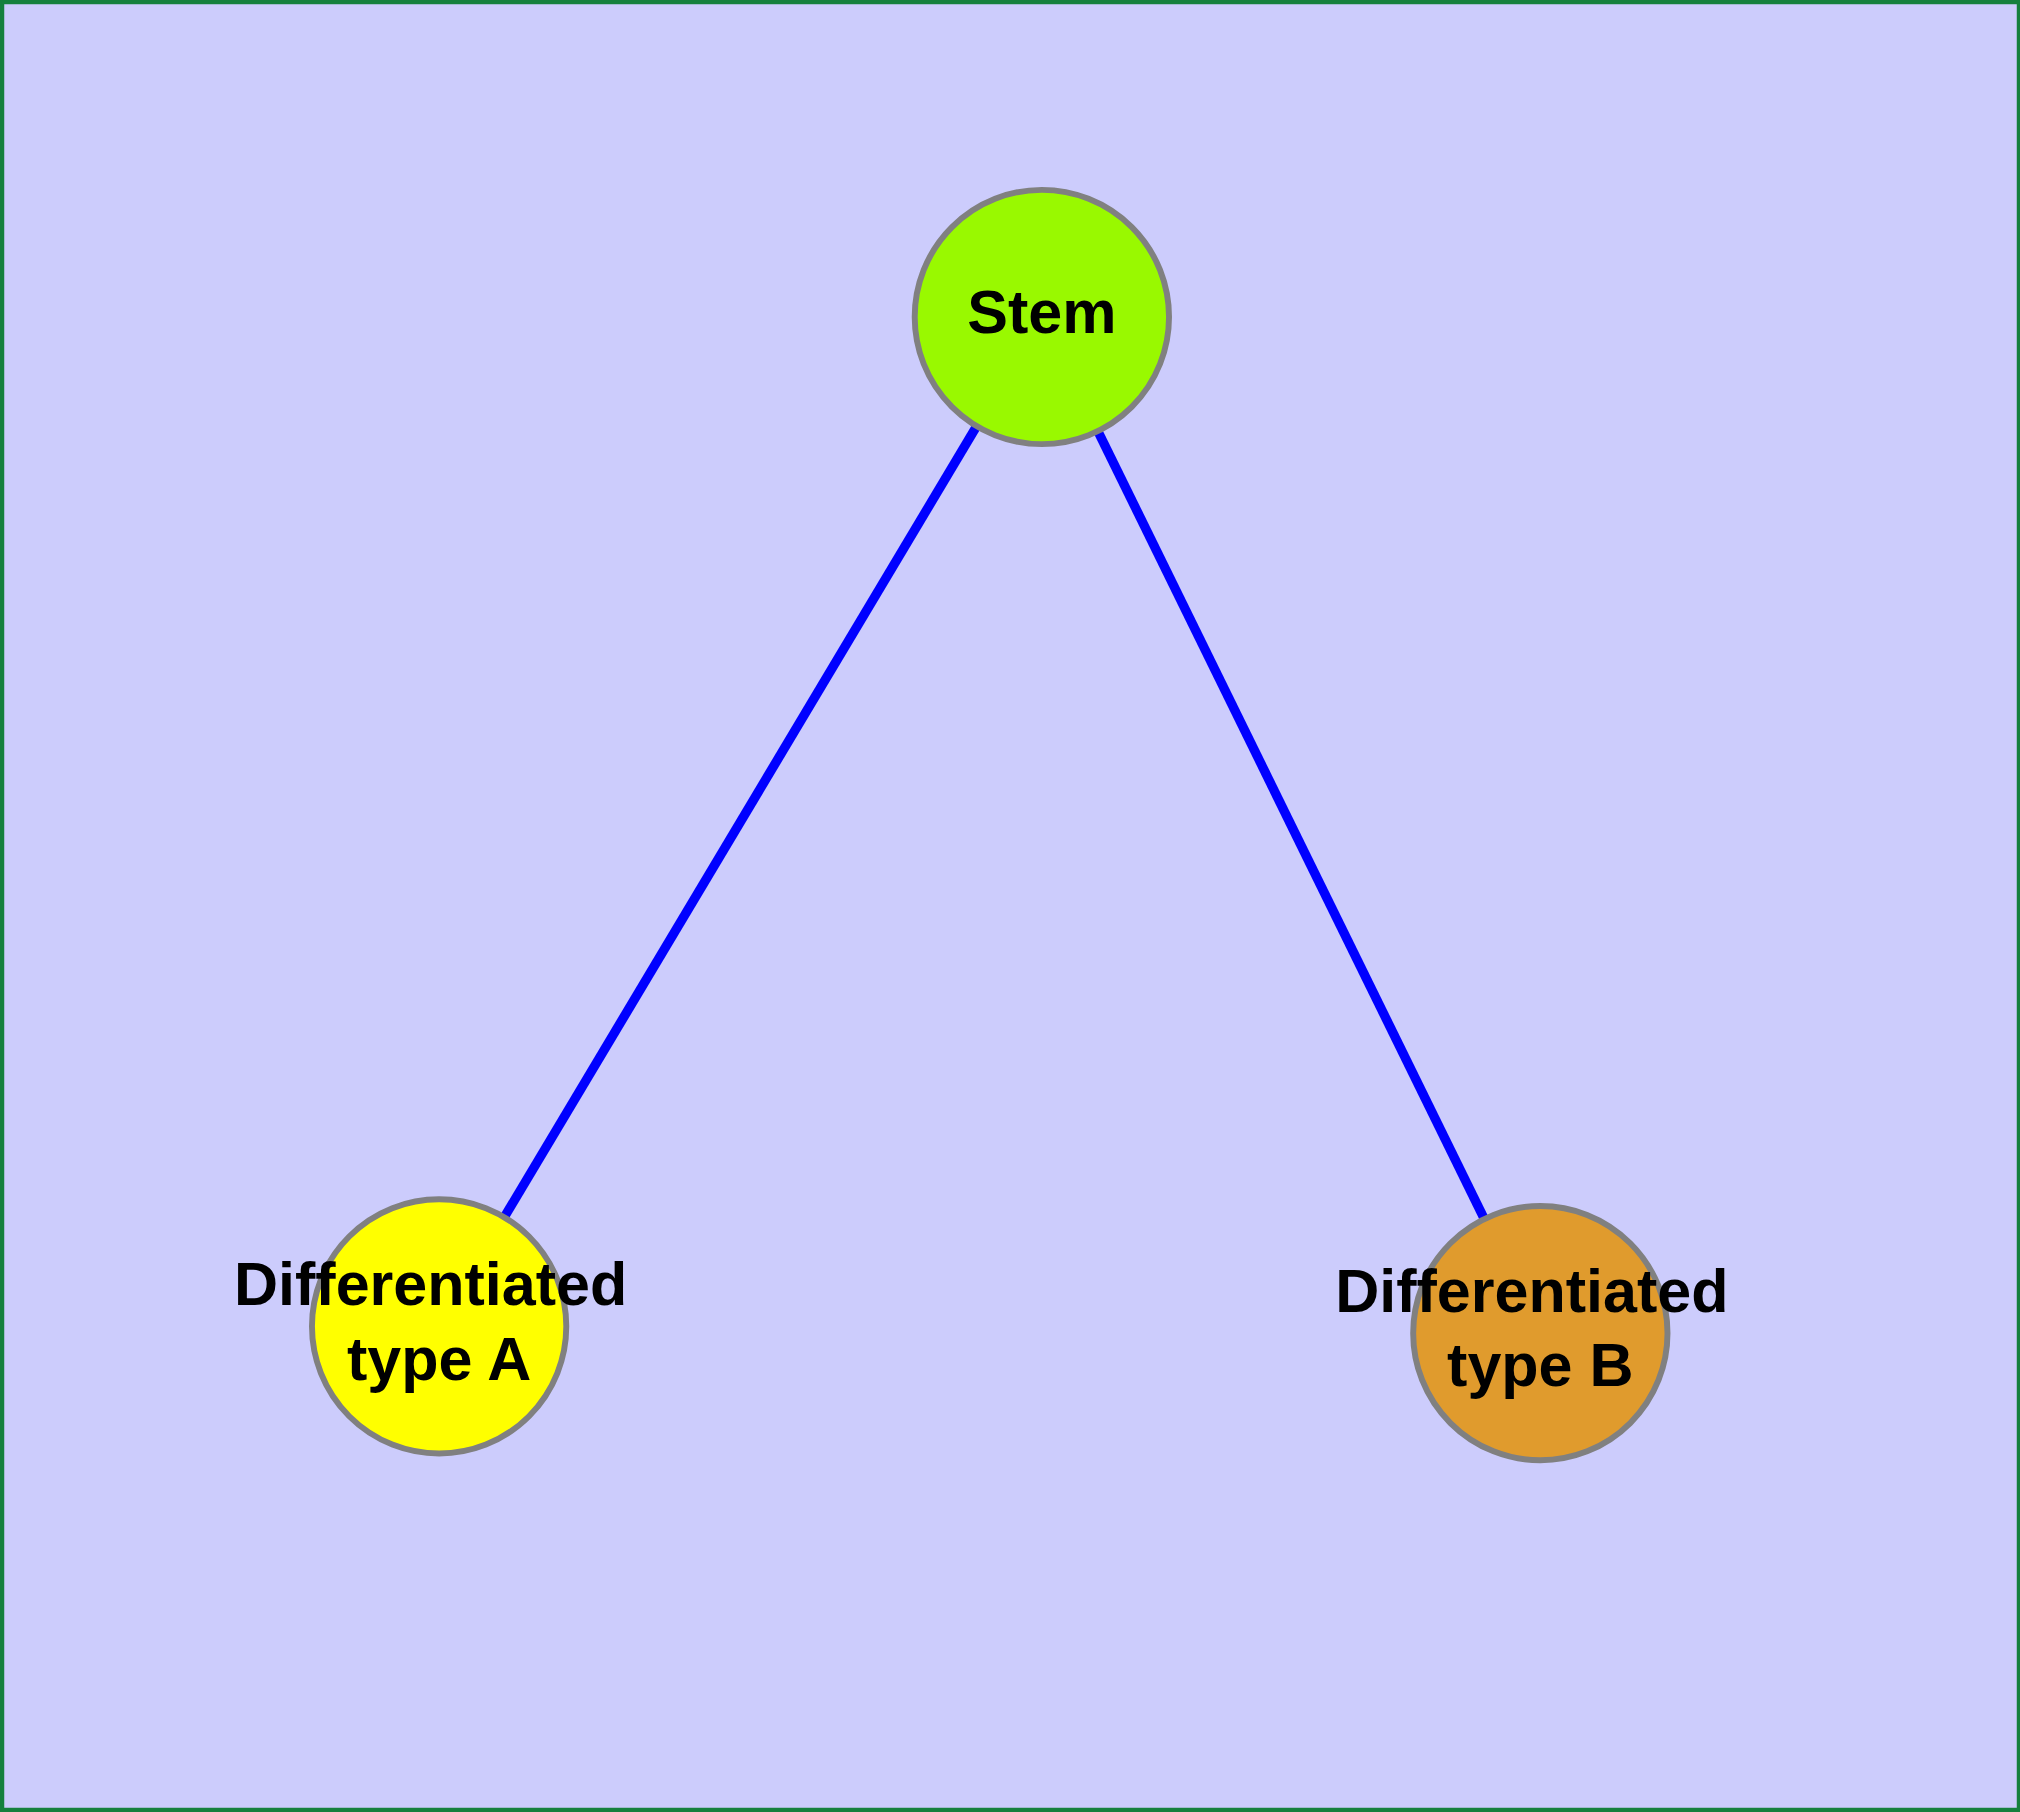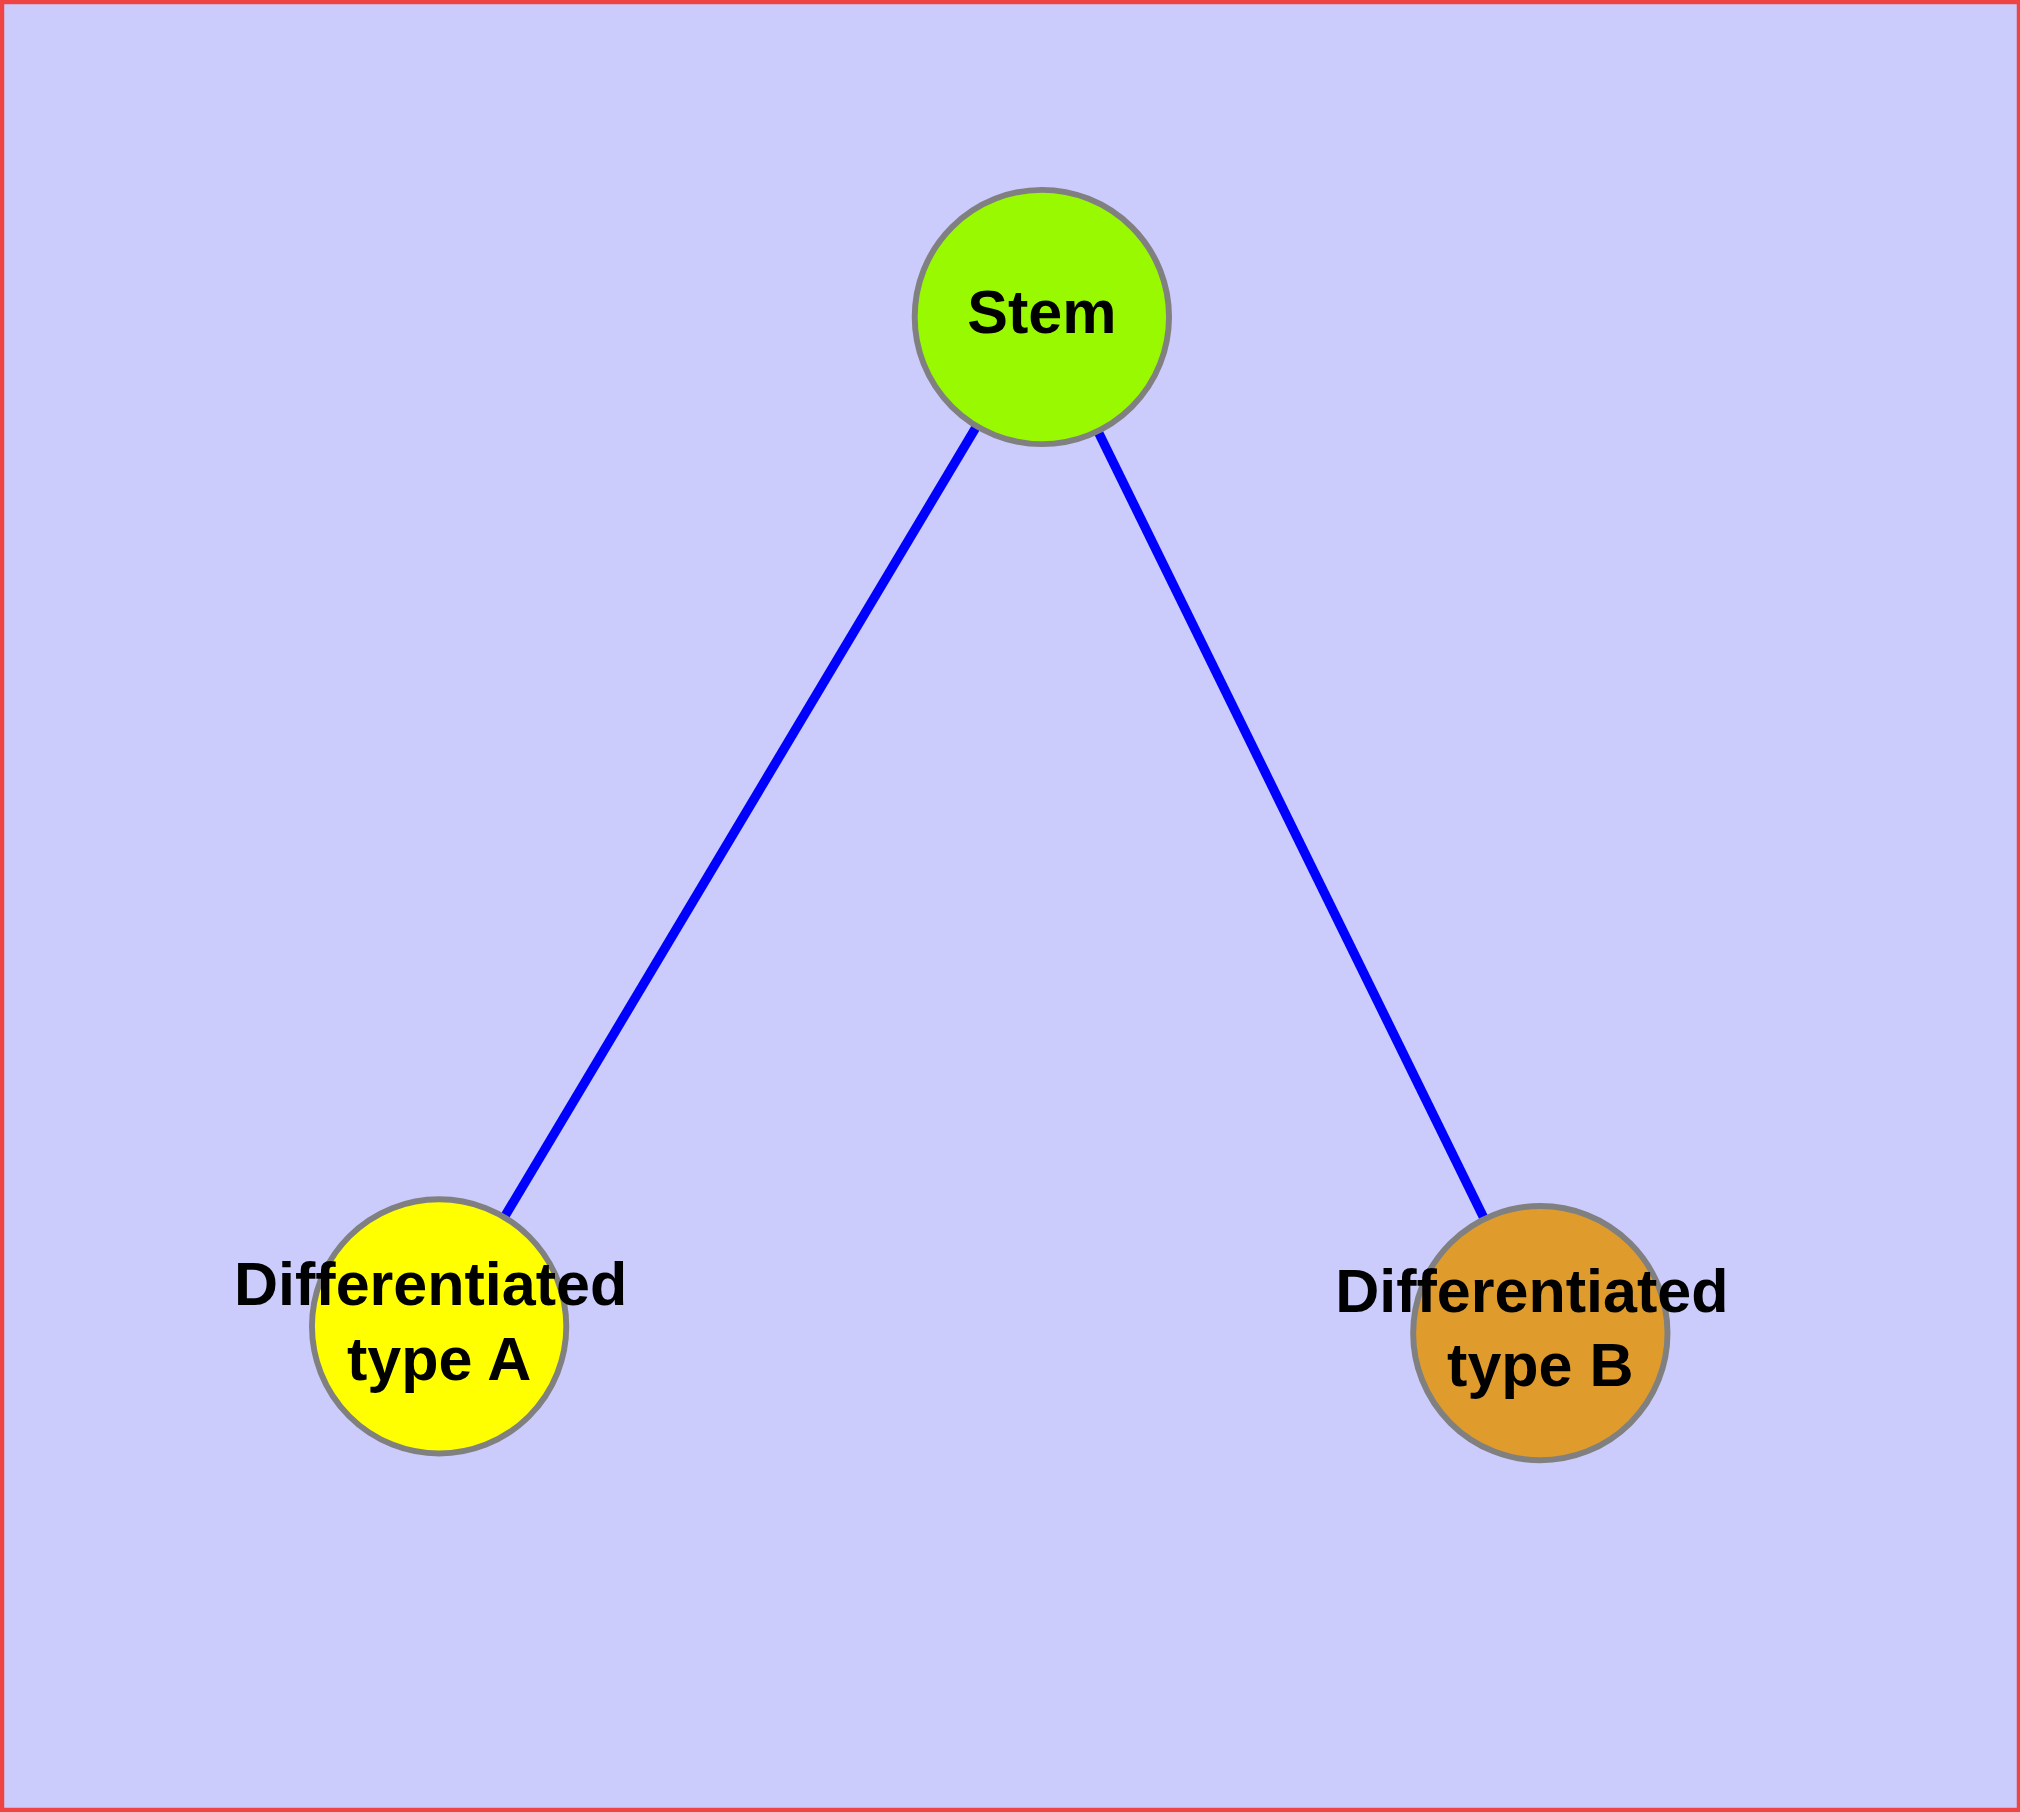--- a/index.html
+++ b/index.html
@@ -35,21 +35,21 @@
     font-weight: bold;
     fill: #000000;
     text-anchor: middle;
     dominant-baseline: middle;
     paint-order: normal;
   }
 </style>
 </head>
 <body>
 
-<div id="graph-canvas" style="background: #ef4444;">
+<div id="graph-canvas" style="background: #15803d;">
   <svg id="graph-svg" viewBox="0 0 2384 2138" preserveAspectRatio="none">
 
     <rect id="plot-background" x="5" y="5" width="2374" height="2128" fill="#ccccfc"></rect>
 
     <g id="edge-layer">
       <line id="edge-stem-diff-a" x1="1229" y1="374" x2="518" y2="1565" stroke="#0000ff" stroke-width="11" stroke-linecap="butt"></line>
       <line id="edge-stem-diff-b" x1="1229" y1="374" x2="1817" y2="1573" stroke="#0000ff" stroke-width="11" stroke-linecap="butt"></line>
     </g>
 
     <g id="node-layer">

